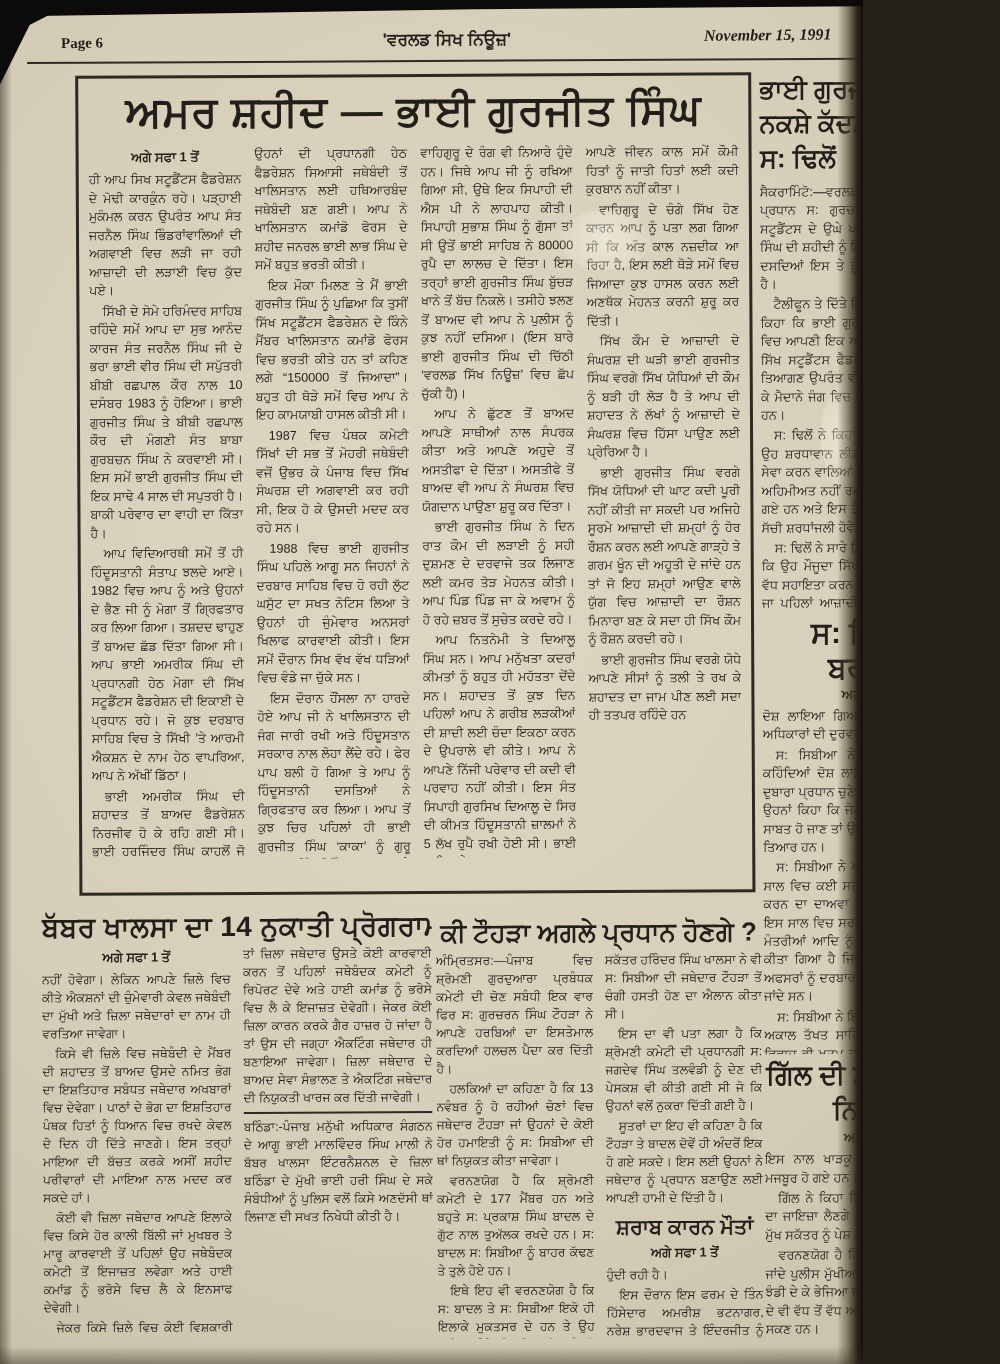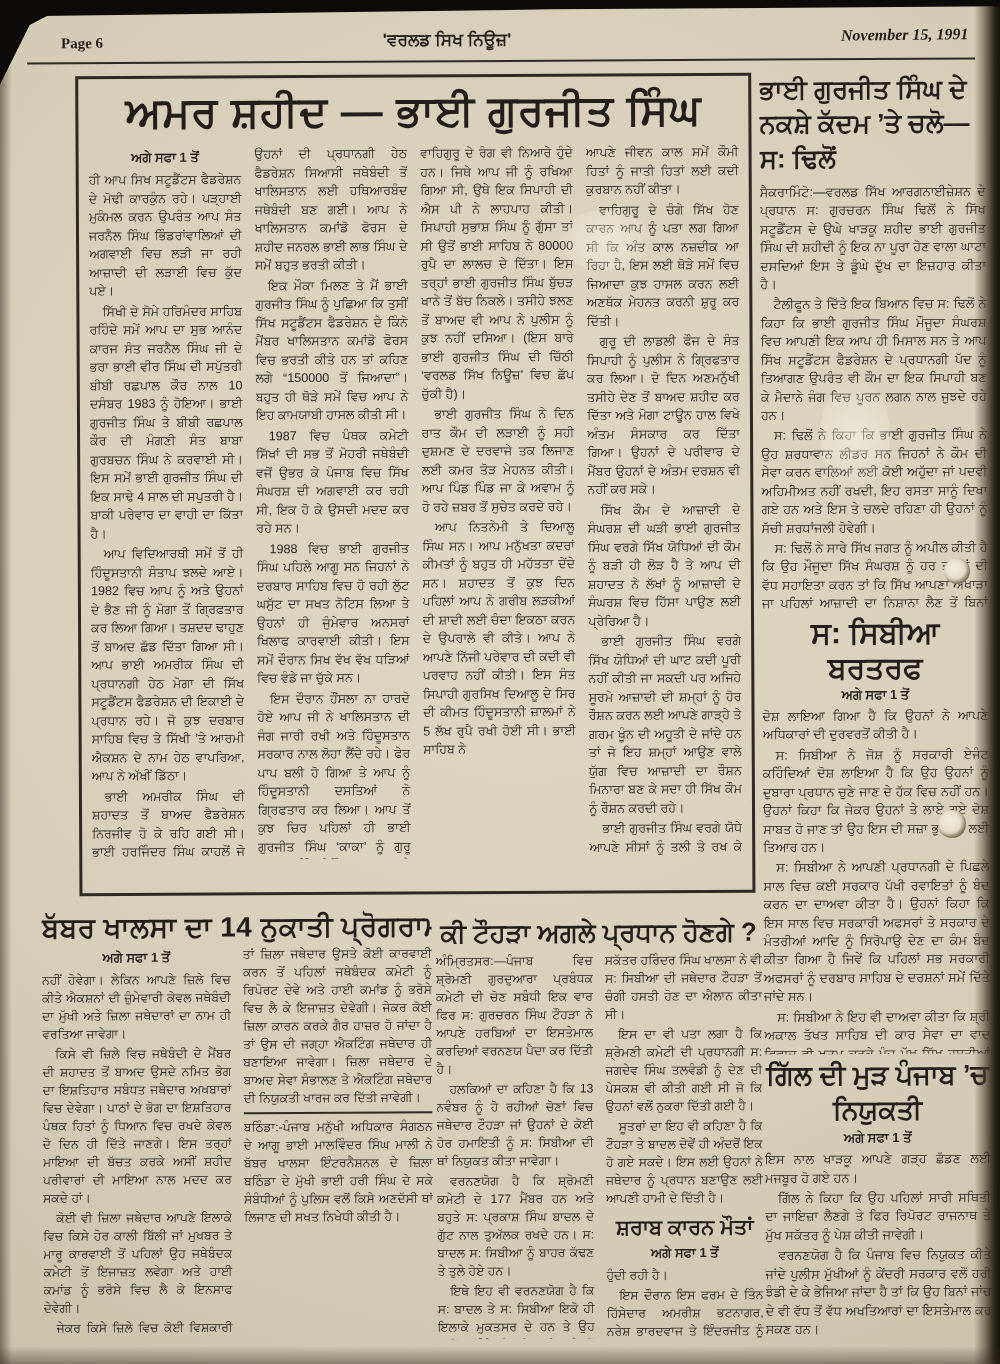--- a/index.html
+++ b/index.html
@@ -1,17 +1,17 @@
 <!DOCTYPE html>
 <html><head>
 <meta charset="utf-8">
 <style>
   html,body{margin:0;padding:0;background:#262219;}
   .page{
-    position:relative;width:1000px;height:1364px;overflow:hidden;
+    position:relative;width:863px;height:1364px;overflow:hidden;
     background:
       radial-gradient(ellipse 130% 95% at 52% 40%, #ded7c3 0%, #d6ceb8 48%, #c9c1aa 76%, #a99f87 100%);
     font-family:"Liberation Sans","DejaVu Sans",sans-serif;
     color:#221f1b;
   }
   .content{position:absolute;inset:0;transform:rotate(-0.3deg);transform-origin:50% 45%;}
 
   
   .top-tear{position:absolute;left:0;top:0;width:100%;height:18px;background:#0c0b09;
     clip-path:polygon(0 0,100% 0,100% 35%,55% 52%,0 92%);z-index:5;}
@@ -105,27 +105,27 @@
         </div>
         <div class="main-col flush">
             <p class="para">ਉਹਨਾਂ ਦੀ ਪ੍ਰਧਾਨਗੀ ਹੇਠ ਫੈਡਰੇਸ਼ਨ ਸਿਆਸੀ ਜਥੇਬੰਦੀ ਤੋਂ ਖਾਲਿਸਤਾਨ ਲਈ ਹਥਿਆਰਬੰਦ ਜਥੇਬੰਦੀ ਬਣ ਗਈ। ਆਪ ਨੇ ਖਾਲਿਸਤਾਨ ਕਮਾਂਡੋ ਫੋਰਸ ਦੇ ਸ਼ਹੀਦ ਜਨਰਲ ਭਾਈ ਲਾਭ ਸਿੰਘ ਦੇ ਸਮੇਂ ਬਹੁਤ ਭਰਤੀ ਕੀਤੀ।</p>
             <p class="para">ਇਕ ਮੌਕਾ ਮਿਲਣ ਤੇ ਮੈਂ ਭਾਈ ਗੁਰਜੀਤ ਸਿੰਘ ਨੂੰ ਪੁਛਿਆ ਕਿ ਤੁਸੀਂ ਸਿੱਖ ਸਟੂਡੈਂਟਸ ਫੈਡਰੇਸ਼ਨ ਦੇ ਕਿੰਨੇ ਮੈਂਬਰ ਖਾਲਿਸਤਾਨ ਕਮਾਂਡੋ ਫੋਰਸ ਵਿਚ ਭਰਤੀ ਕੀਤੇ ਹਨ ਤਾਂ ਕਹਿਣ ਲਗੇ “150000 ਤੋਂ ਜਿਆਦਾ”। ਬਹੁਤ ਹੀ ਥੋੜੇ ਸਮੇਂ ਵਿਚ ਆਪ ਨੇ ਇਹ ਕਾਮਯਾਬੀ ਹਾਸਲ ਕੀਤੀ ਸੀ।</p>
             <p class="para">1987 ਵਿਚ ਪੰਥਕ ਕਮੇਟੀ ਸਿੱਖਾਂ ਦੀ ਸਭ ਤੋਂ ਮੋਹਰੀ ਜਥੇਬੰਦੀ ਵਜੋਂ ਉਭਰ ਕੇ ਪੰਜਾਬ ਵਿਚ ਸਿੱਖ ਸੰਘਰਸ਼ ਦੀ ਅਗਵਾਈ ਕਰ ਰਹੀ ਸੀ, ਇਕ ਹੋ ਕੇ ਉਸਦੀ ਮਦਦ ਕਰ ਰਹੇ ਸਨ।</p>
             <p class="para">1988 ਵਿਚ ਭਾਈ ਗੁਰਜੀਤ ਸਿੰਘ ਪਹਿਲੇ ਆਗੂ ਸਨ ਜਿਹਨਾਂ ਨੇ ਦਰਬਾਰ ਸਾਹਿਬ ਵਿਚ ਹੋ ਰਹੀ ਲੁੱਟ ਘਸੁੱਟ ਦਾ ਸਖਤ ਨੋਟਿਸ ਲਿਆ ਤੇ ਉਹਨਾਂ ਹੀ ਜੁੰਮੇਵਾਰ ਅਨਸਰਾਂ ਖਿਲਾਫ ਕਾਰਵਾਈ ਕੀਤੀ। ਇਸ ਸਮੇਂ ਦੌਰਾਨ ਸਿਖ ਵੱਖ ਵੱਖ ਧੜਿਆਂ ਵਿਚ ਵੰਡੇ ਜਾ ਚੁੱਕੇ ਸਨ।</p>
             <p class="para">ਇਸ ਦੌਰਾਨ ਹੌਂਸਲਾ ਨਾ ਹਾਰਦੇ ਹੋਏ ਆਪ ਜੀ ਨੇ ਖਾਲਿਸਤਾਨ ਦੀ ਜੰਗ ਜਾਰੀ ਰਖੀ ਅਤੇ ਹਿੰਦੂਸਤਾਨ ਸਰਕਾਰ ਨਾਲ ਲੋਹਾ ਲੈਂਦੇ ਰਹੇ। ਫੇਰ ਪਾਪ ਬਲੀ ਹੋ ਗਿਆ ਤੇ ਆਪ ਨੂੰ ਹਿੰਦੂਸਤਾਨੀ ਦਸਤਿਆਂ ਨੇ ਗ੍ਰਿਫਤਾਰ ਕਰ ਲਿਆ। ਆਪ ਤੋਂ ਕੁਝ ਚਿਰ ਪਹਿਲਾਂ ਹੀ ਭਾਈ ਗੁਰਜੀਤ ਸਿੰਘ ‘ਕਾਕਾ’ ਨੂੰ ਗੁਰੂ ਨਾਨਕ ਇੰਜਨੀਰਿੰਗ ਕਾਲਜ ਦੇ ਬਾਹਰੋਂ ਗ੍ਰਿਫਤਾਰ ਕੀਤਾ ਗਿਆ ਸੀ। ਭਾਈ ‘ਕਾਕਾ’ ਨੂੰ ਅੰਨ੍ਹੇ ਤਸੀਹੇ ਦੇਣ ਬਾਅਦ ਜੀਉਂਦਿਆਂ ਅੱਗ ਲਾ ਕੇ ਸਾੜ ਦਿੱਤਾ ਗਿਆ। ਭਾਈ ‘ਕਾਕਾ’ ਭਾਈ ਗੁਰਜੀਤ ਸਿੰਘ ਦੇ ਬਹੁਤ ਹੀ ਕਰੀਬੀ ਸਾਥੀ ਸਨ।</p>
           </div>
         <div class="main-col flush">
             <p class="para">ਵਾਹਿਗੁਰੂ ਦੇ ਰੰਗ ਵੀ ਨਿਆਰੇ ਹੁੰਦੇ ਹਨ। ਜਿਥੇ ਆਪ ਜੀ ਨੂੰ ਰਖਿਆ ਗਿਆ ਸੀ, ਉਥੇ ਇਕ ਸਿਪਾਹੀ ਦੀ ਐਸ ਪੀ ਨੇ ਲਾਹਪਾਹ ਕੀਤੀ। ਸਿਪਾਹੀ ਸੁਭਾਸ਼ ਸਿੰਘ ਨੂੰ ਗੁੱਸਾ ਤਾਂ ਸੀ ਉਤੋਂ ਭਾਈ ਸਾਹਿਬ ਨੇ 80000 ਰੁਪੈ ਦਾ ਲਾਲਚ ਦੇ ਦਿੱਤਾ। ਇਸ ਤਰ੍ਹਾਂ ਭਾਈ ਗੁਰਜੀਤ ਸਿੰਘ ਬੁੱਚੜ ਖਾਨੇ ਤੋਂ ਬੱਚ ਨਿਕਲੇ। ਤਸੀਹੇ ਝਲਣ ਤੋਂ ਬਾਅਦ ਵੀ ਆਪ ਨੇ ਪੁਲੀਸ ਨੂੰ ਕੁਝ ਨਹੀਂ ਦਸਿਆ। (ਇਸ ਬਾਰੇ ਭਾਈ ਗੁਰਜੀਤ ਸਿੰਘ ਦੀ ਚਿੱਠੀ ‘ਵਰਲਡ ਸਿੱਖ ਨਿਊਜ਼’ ਵਿਚ ਛੱਪ ਚੁੱਕੀ ਹੈ)।</p>
+            <p class="para">ਆਪ ਨੇ ਛੁੱਟਣ ਤੋਂ ਬਾਅਦ ਆਪਣੇ ਸਾਥੀਆਂ ਨਾਲ ਸੰਪਰਕ ਕੀਤਾ ਅਤੇ ਆਪਣੇ ਅਹੁਦੇ ਤੋਂ ਅਸਤੀਫਾ ਦੇ ਦਿੱਤਾ। ਅਸਤੀਫੇ ਤੋਂ ਬਾਅਦ ਵੀ ਆਪ ਨੇ ਸੰਘਰਸ਼ ਵਿਚ ਯੋਗਦਾਨ ਪਾਉਣਾ ਸ਼ੁਰੂ ਕਰ ਦਿੱਤਾ।</p>
             <p class="para">ਭਾਈ ਗੁਰਜੀਤ ਸਿੰਘ ਨੇ ਦਿਨ ਰਾਤ ਕੌਮ ਦੀ ਲੜਾਈ ਨੂੰ ਸਹੀ ਦੁਸ਼ਮਣ ਦੇ ਦਰਵਾਜੇ ਤਕ ਲਿਜਾਣ ਲਈ ਕਮਰ ਤੋੜ ਮੇਹਨਤ ਕੀਤੀ। ਆਪ ਪਿੰਡ ਪਿੰਡ ਜਾ ਕੇ ਅਵਾਮ ਨੂੰ ਹੋ ਰਹੇ ਜ਼ਬਰ ਤੋਂ ਸੁਚੇਤ ਕਰਦੇ ਰਹੇ।</p>
             <p class="para">ਆਪ ਨਿਤਨੇਮੀ ਤੇ ਦਿਆਲੂ ਸਿੰਘ ਸਨ। ਆਪ ਮਨੁੱਖਤਾ ਕਦਰਾਂ ਕੀਮਤਾਂ ਨੂੰ ਬਹੁਤ ਹੀ ਮਹੱਤਤਾ ਦੇਂਦੇ ਸਨ। ਸ਼ਹਾਦਤ ਤੋਂ ਕੁਝ ਦਿਨ ਪਹਿਲਾਂ ਆਪ ਨੇ ਗਰੀਬ ਲੜਕੀਆਂ ਦੀ ਸ਼ਾਦੀ ਲਈ ਚੰਦਾ ਇਕਠਾ ਕਰਨ ਦੇ ਉਪਰਾਲੇ ਵੀ ਕੀਤੇ। ਆਪ ਨੇ ਆਪਣੇ ਨਿੱਜੀ ਪਰੇਵਾਰ ਦੀ ਕਦੀ ਵੀ ਪਰਵਾਹ ਨਹੀਂ ਕੀਤੀ। ਇਸ ਸੰਤ ਸਿਪਾਹੀ ਗੁਰਸਿਖ ਦਿਆਲੂ ਦੇ ਸਿਰ ਦੀ ਕੀਮਤ ਹਿੰਦੂਸਤਾਨੀ ਜ਼ਾਲਮਾਂ ਨੇ 5 ਲੱਖ ਰੁਪੈ ਰਖੀ ਹੋਈ ਸੀ। ਭਾਈ ਸਾਹਿਬ ਨੇ</p>
           </div>
         <div class="main-col flush">
             <p class="para">ਆਪਣੇ ਜੀਵਨ ਕਾਲ ਸਮੇਂ ਕੌਮੀ ਹਿਤਾਂ ਨੂੰ ਜਾਤੀ ਹਿਤਾਂ ਲਈ ਕਦੀ ਕੁਰਬਾਨ ਨਹੀਂ ਕੀਤਾ।</p>
             <p class="para">ਵਾਹਿਗੁਰੂ ਦੇ ਚੰਗੇ ਸਿੱਖ ਹੋਣ ਕਾਰਨ ਆਪ ਨੂੰ ਪਤਾ ਲਗ ਗਿਆ ਸੀ ਕਿ ਅੰਤ ਕਾਲ ਨਜ਼ਦੀਕ ਆ ਰਿਹਾ ਹੈ, ਇਸ ਲਈ ਥੋੜੇ ਸਮੇਂ ਵਿਚ ਜਿਆਦਾ ਕੁਝ ਹਾਸਲ ਕਰਨ ਲਈ ਅਣਥੱਕ ਮੇਹਨਤ ਕਰਨੀ ਸ਼ੁਰੂ ਕਰ ਦਿੱਤੀ।</p>
-            <p class="para">ਗੁਰੂ ਦੀ ਲਾਡਲੀ ਫੌਜ ਦੇ ਸੰਤ ਸਿਪਾਹੀ ਨੂੰ ਪੁਲੀਸ ਨੇ ਗ੍ਰਿਫਤਾਰ ਕਰ ਲਿਆ। ਦੋ ਦਿਨ ਅਣਮਨੁੱਖੀ ਤਸੀਹੇ ਦੇਣ ਤੋਂ ਬਾਅਦ ਸ਼ਹੀਦ ਕਰ ਦਿੱਤਾ ਅਤੇ ਮੋਗਾ ਟਾਊਨ ਹਾਲ ਵਿਖੇ ਅੰਤਮ ਸੰਸਕਾਰ ਕਰ ਦਿੱਤਾ ਗਿਆ। ਉਹਨਾਂ ਦੇ ਪਰੀਵਾਰ ਦੇ ਮੈਂਬਰ ਉਹਨਾਂ ਦੇ ਅੰਤਮ ਦਰਸ਼ਨ ਵੀ ਨਹੀਂ ਕਰ ਸਕੇ।</p>
             <p class="para">ਸਿੱਖ ਕੌਮ ਦੇ ਆਜ਼ਾਦੀ ਦੇ ਸੰਘਰਸ਼ ਦੀ ਘੜੀ ਭਾਈ ਗੁਰਜੀਤ ਸਿੰਘ ਵਰਗੇ ਸਿੱਖ ਯੋਧਿਆਂ ਦੀ ਕੌਮ ਨੂੰ ਬੜੀ ਹੀ ਲੋੜ ਹੈ ਤੇ ਆਪ ਦੀ ਸ਼ਹਾਦਤ ਨੇ ਲੱਖਾਂ ਨੂੰ ਆਜ਼ਾਦੀ ਦੇ ਸੰਘਰਸ਼ ਵਿਚ ਹਿੱਸਾ ਪਾਉਣ ਲਈ ਪ੍ਰੇਰਿਆ ਹੈ।</p>
             <p class="para">ਭਾਈ ਗੁਰਜੀਤ ਸਿੰਘ ਵਰਗੇ ਸਿੱਖ ਯੋਧਿਆਂ ਦੀ ਘਾਟ ਕਦੀ ਪੂਰੀ ਨਹੀਂ ਕੀਤੀ ਜਾ ਸਕਦੀ ਪਰ ਅਜਿਹੇ ਸੂਰਮੇ ਆਜ਼ਾਦੀ ਦੀ ਸ਼ਮ੍ਹਾਂ ਨੂੰ ਹੋਰ ਰੌਸ਼ਨ ਕਰਨ ਲਈ ਆਪਣੇ ਗਾੜ੍ਹੇ ਤੇ ਗਰਮ ਖੂੰਨ ਦੀ ਅਹੂਤੀ ਦੇ ਜਾਂਦੇ ਹਨ ਤਾਂ ਜੋ ਇਹ ਸ਼ਮ੍ਹਾਂ ਆਉਣ ਵਾਲੇ ਯੁੱਗ ਵਿਚ ਆਜ਼ਾਦੀ ਦਾ ਰੌਸ਼ਨ ਮਿਨਾਰਾ ਬਣ ਕੇ ਸਦਾ ਹੀ ਸਿੱਖ ਕੌਮ ਨੂੰ ਰੌਸ਼ਨ ਕਰਦੀ ਰਹੇ।</p>
             <p class="para">ਭਾਈ ਗੁਰਜੀਤ ਸਿੰਘ ਵਰਗੇ ਯੋਧੇ ਆਪਣੇ ਸੀਸਾਂ ਨੂੰ ਤਲੀ ਤੇ ਰਖ ਕੇ ਸ਼ਹਾਦਤ ਦਾ ਜਾਮ ਪੀਣ ਲਈ ਸਦਾ ਹੀ ਤਤਪਰ ਰਹਿੰਦੇ ਹਨ</p>
           </div>
       </div>
     </div>
 
     <div class="sidebar">
 
       <div class="sb-art sb-art1">
@@ -180,21 +180,21 @@
           <div class="divider"></div>
           <p class="para" style="text-indent:0;">ਬਠਿੰਡਾ:-ਪੰਜਾਬ ਮਨੁੱਖੀ ਅਧਿਕਾਰ ਸੰਗਠਨ ਦੇ ਆਗੂ ਭਾਈ ਮਾਲਵਿੰਦਰ ਸਿੰਘ ਮਾਲੀ ਨੇ ਬੱਬਰ ਖਾਲਸਾ ਇੰਟਰਨੈਸ਼ਨਲ ਦੇ ਜ਼ਿਲਾ ਬਠਿੰਡਾ ਦੇ ਮੁੱਖੀ ਭਾਈ ਹਰੀ ਸਿੰਘ ਦੇ ਸਕੇ ਸੰਬੰਧੀਆਂ ਨੂੰ ਪੁਲਿਸ ਵਲੋਂ ਕਿਸੇ ਅਣਦੱਸੀ ਥਾਂ ਲਿਜਾਣ ਦੀ ਸਖਤ ਨਿਖੇਧੀ ਕੀਤੀ ਹੈ।</p>
         </div>
       </div>
     </div>
 
     <div class="tohra">
       <h2 class="tohra-h">ਕੀ ਟੌਹੜਾ ਅਗਲੇ ਪ੍ਰਧਾਨ ਹੋਣਗੇ ?</h2>
       <div class="two-cols bodytext">
         <div class="bt-col flush">
-            <p class="para">ਅੰਮ੍ਰਿਤਸਰ:—ਪੰਜਾਬ ਵਿਚ ਸ਼੍ਰੋਮਣੀ ਗੁਰਦੁਆਰਾ ਪ੍ਰਬੰਧਕ ਕਮੇਟੀ ਦੀ ਚੋਣ ਸਬੰਧੀ ਇਕ ਵਾਰ ਫਿਰ ਸ: ਗੁਰਚਰਨ ਸਿੰਘ ਟੌਹੜਾ ਨੇ ਆਪਣੇ ਹਰਬਿਆਂ ਦਾ ਇਸਤੇਮਾਲ ਕਰਦਿਆਂ ਵਰਨਣਯ ਪੈਦਾ ਕਰ ਦਿੱਤੀ ਹੈ।</p>
+            <p class="para">ਅੰਮ੍ਰਿਤਸਰ:—ਪੰਜਾਬ ਵਿਚ ਸ਼੍ਰੋਮਣੀ ਗੁਰਦੁਆਰਾ ਪ੍ਰਬੰਧਕ ਕਮੇਟੀ ਦੀ ਚੋਣ ਸਬੰਧੀ ਇਕ ਵਾਰ ਫਿਰ ਸ: ਗੁਰਚਰਨ ਸਿੰਘ ਟੌਹੜਾ ਨੇ ਆਪਣੇ ਹਰਬਿਆਂ ਦਾ ਇਸਤੇਮਾਲ ਕਰਦਿਆਂ ਹਲਚਲ ਪੈਦਾ ਕਰ ਦਿੱਤੀ ਹੈ।</p>
             <p class="para">ਹਲਕਿਆਂ ਦਾ ਕਹਿਣਾ ਹੈ ਕਿ 13 ਨਵੰਬਰ ਨੂੰ ਹੋ ਰਹੀਆਂ ਚੋਣਾਂ ਵਿਚ ਜਥੇਦਾਰ ਟੌਹੜਾ ਜਾਂ ਉਹਨਾਂ ਦੇ ਕੋਈ ਹੋਰ ਹਮਾਇਤੀ ਨੂੰ ਸ: ਸਿਬੀਆ ਦੀ ਥਾਂ ਨਿਯੁਕਤ ਕੀਤਾ ਜਾਵੇਗਾ।</p>
             <p class="para">ਵਰਨਣਯੋਗ ਹੈ ਕਿ ਸ਼੍ਰੋਮਣੀ ਕਮੇਟੀ ਦੇ 177 ਮੈਂਬਰ ਹਨ ਅਤੇ ਬਹੁਤੇ ਸ: ਪ੍ਰਕਾਸ਼ ਸਿੰਘ ਬਾਦਲ ਦੇ ਗੁੱਟ ਨਾਲ ਤੁਅੱਲਕ ਰਖਦੇ ਹਨ। ਸ: ਬਾਦਲ ਸ: ਸਿਬੀਆ ਨੂੰ ਬਾਹਰ ਕੱਢਣ ਤੇ ਤੁਲੇ ਹੋਏ ਹਨ।</p>
             <p class="para">ਇਥੇ ਇਹ ਵੀ ਵਰਨਣਯੋਗ ਹੈ ਕਿ ਸ: ਬਾਦਲ ਤੇ ਸ: ਸਿਬੀਆ ਇਕੋ ਹੀ ਇਲਾਕੇ ਮੁਕਤਸਰ ਦੇ ਹਨ ਤੇ ਉਹ ਨਹੀਂ ਚਾਹੁੰਦੇ ਕਿ ਇਸ ਇਲਾਕੇ ਚੋਂ ਕੋਈ ਹੋਰ ਉਠੇ।</p>
           </div>
         <div class="bt-col">
           <div class="flush">
               <p class="para">ਸਕੱਤਰ ਹਰਿੰਦਰ ਸਿੰਘ ਖਾਲਸਾ ਨੇ ਵੀ ਸ: ਸਿਬੀਆ ਦੀ ਜਥੇਦਾਰ ਟੌਹੜਾ ਤੋਂ ਚੰਗੀ ਹਸਤੀ ਹੋਣ ਦਾ ਐਲਾਨ ਕੀਤਾ ਸੀ।</p>
               <p class="para">ਇਸ ਦਾ ਵੀ ਪਤਾ ਲਗਾ ਹੈ ਕਿ ਸ਼੍ਰੋਮਣੀ ਕਮੇਟੀ ਦੀ ਪ੍ਰਧਾਨਗੀ ਸ: ਜਗਦੇਵ ਸਿੰਘ ਤਲਵੰਡੀ ਨੂੰ ਦੇਣ ਦੀ ਪੇਸਕਸ਼ ਵੀ ਕੀਤੀ ਗਈ ਸੀ ਜੋ ਕਿ ਉਹਨਾਂ ਵਲੋਂ ਨੁਕਰਾ ਦਿੱਤੀ ਗਈ ਹੈ।</p>
               <p class="para">ਸੂਤਰਾਂ ਦਾ ਇਹ ਵੀ ਕਹਿਣਾ ਹੈ ਕਿ ਟੌਹੜਾ ਤੇ ਬਾਦਲ ਦੋਵੇਂ ਹੀ ਅੰਦਰੋਂ ਇਕ ਹੋ ਗਏ ਸਕਦੇ। ਇਸ ਲਈ ਉਹਨਾਂ ਨੇ ਜਥੇਦਾਰ ਨੂੰ ਪ੍ਰਧਾਨ ਬਣਾਉਣ ਲਈ ਆਪਣੀ ਹਾਮੀ ਦੇ ਦਿੱਤੀ ਹੈ।</p>
             </div>

